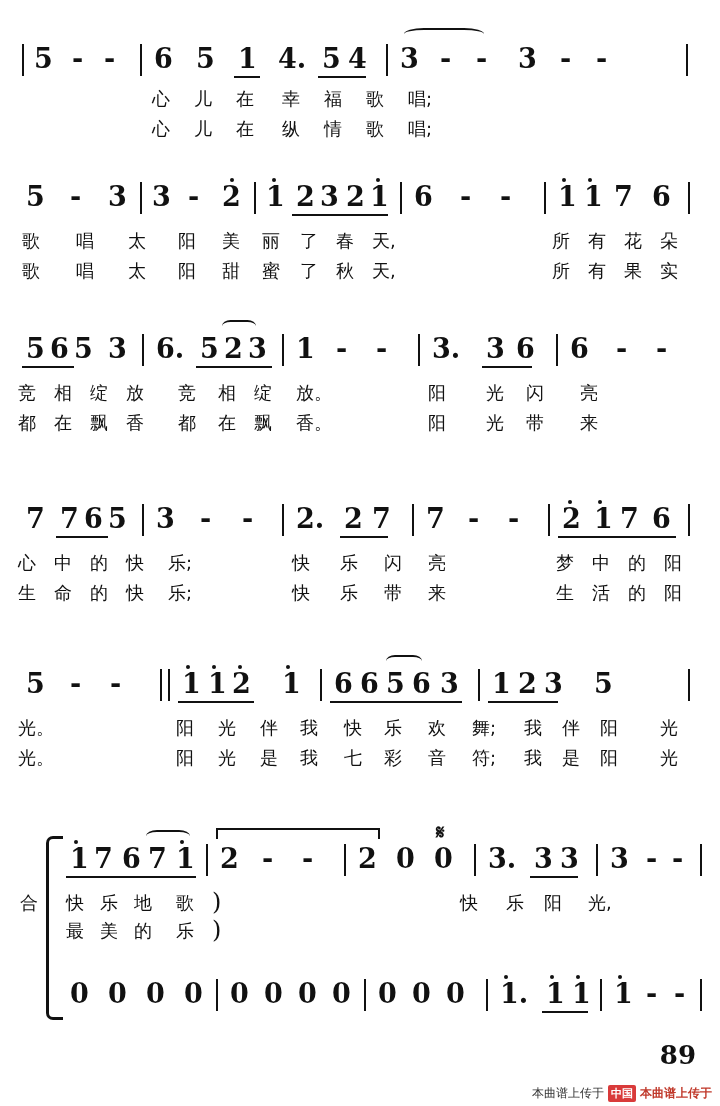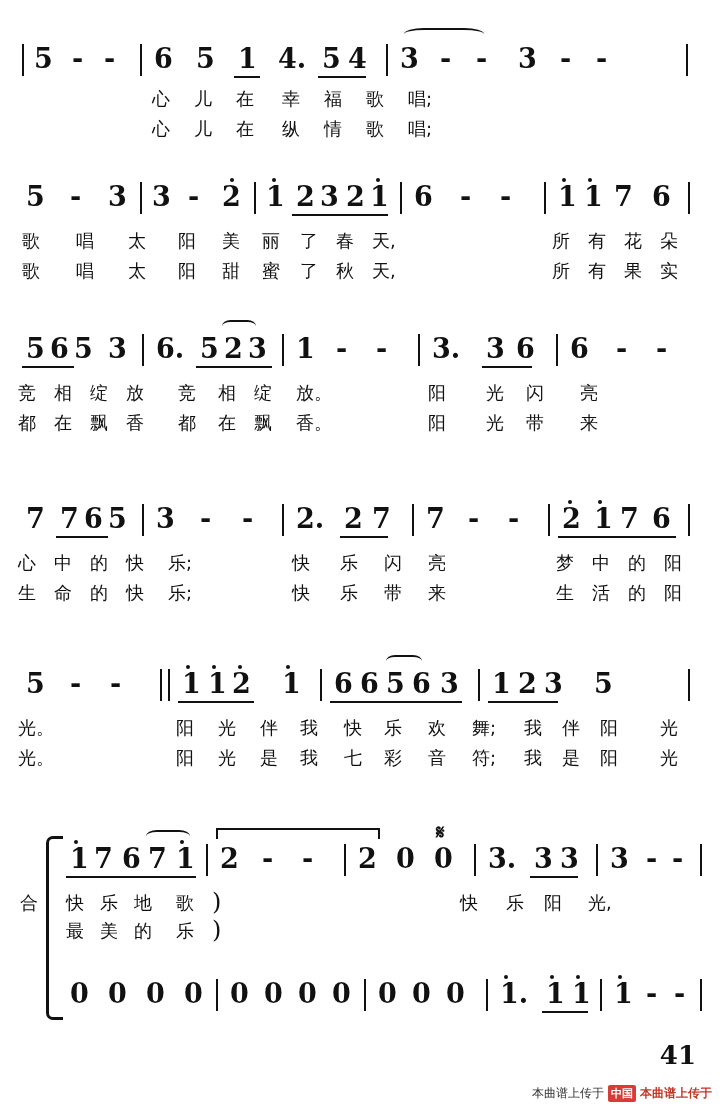--- a/index.html
+++ b/index.html
@@ -557,21 +557,21 @@
       <div class="beam" style="left:542px; top:36px; width:46px;"></div>
       <div class="bar" style="left:600px;"></div>
       <div class="note" style="left:614px;">1</div>
       <div class="dotup" style="left:618px; top:0px;"></div>
       <div class="note" style="left:646px;">-</div>
       <div class="note" style="left:674px;">-</div>
       <div class="bar" style="left:700px;"></div>
     </div>
   </div>
 
-  <div class="page-number">41</div>
+  <div class="page-number">89</div>
 
   <div class="footer">
     <span>本曲谱上传于</span>
     <span class="logo-box">中国</span>
     <span class="site">本曲谱上传于</span>
   </div>
 
 </div>
 
 </body></html>

